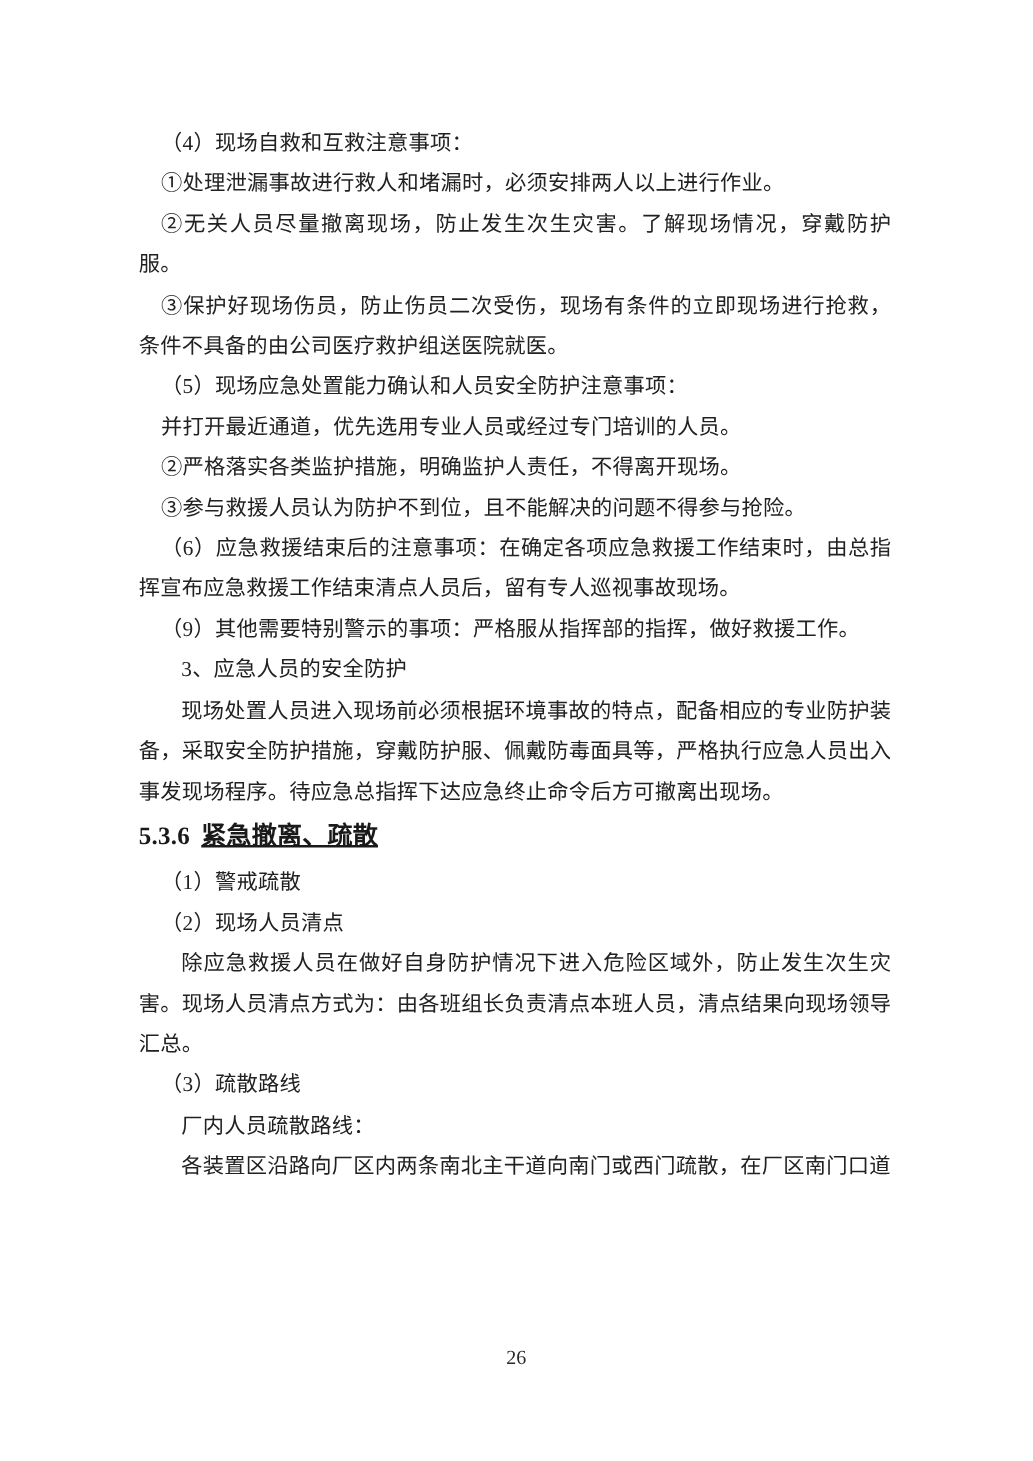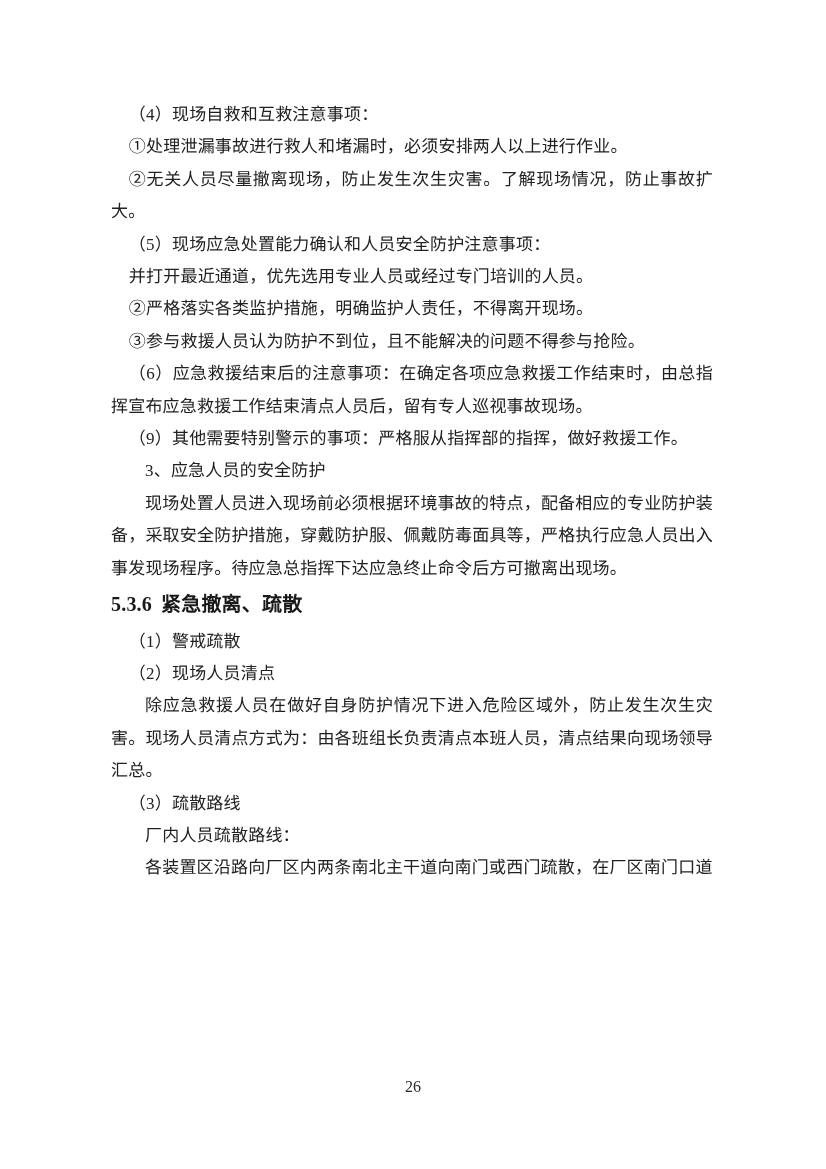--- a/index.html
+++ b/index.html
@@ -47,21 +47,21 @@
   .section-heading {
     font-size: 20px;
     font-weight: 700;
     line-height: 32.4px;
     margin: 3px 0 5px 0;
     text-indent: 0;
     text-align: left;
     color: #1a1a1a;
   }
 
-  .heading-title { margin-left: 0.45em; }
+  .heading-title { margin-left: 0.45em; text-decoration: underline; }
 
   .page-footer {
     position: absolute;
     left: 0;
     top: 1078px;
     width: 826px;
     text-align: center;
   }
 
   .page-number {
@@ -72,21 +72,22 @@
 </style>
 </head>
 <body>
 
 <div class="page">
 
   <main class="text-body">
 
     <p class="para indent-item">（4）现场自救和互救注意事项：</p>
     <p class="para indent-item">①处理泄漏事故进行救人和堵漏时，必须安排两人以上进行作业。</p>
-    <p class="para indent-item">②无关人员尽量撤离现场，防止发生次生灾害。了解现场情况，防止事故扩大。</p>
+    <p class="para indent-item">②无关人员尽量撤离现场，防止发生次生灾害。了解现场情况，穿戴防护服。</p>
+    <p class="para indent-item">③保护好现场伤员，防止伤员二次受伤，现场有条件的立即现场进行抢救，条件不具备的由公司医疗救护组送医院就医。</p>
     <p class="para indent-item">（5）现场应急处置能力确认和人员安全防护注意事项：</p>
     <p class="para indent-item">并打开最近通道，优先选用专业人员或经过专门培训的人员。</p>
     <p class="para indent-item">②严格落实各类监护措施，明确监护人责任，不得离开现场。</p>
     <p class="para indent-item">③参与救援人员认为防护不到位，且不能解决的问题不得参与抢险。</p>
     <p class="para indent-item">（6）应急救援结束后的注意事项：在确定各项应急救援工作结束时，由总指挥宣布应急救援工作结束清点人员后，留有专人巡视事故现场。</p>
     <p class="para indent-item">（9）其他需要特别警示的事项：严格服从指挥部的指挥，做好救援工作。</p>
     <p class="para indent-body">3、应急人员的安全防护</p>
     <p class="para indent-body">现场处置人员进入现场前必须根据环境事故的特点，配备相应的专业防护装备，采取安全防护措施，穿戴防护服、佩戴防毒面具等，严格执行应急人员出入事发现场程序。待应急总指挥下达应急终止命令后方可撤离出现场。</p>
 
     <h2 class="section-heading">

